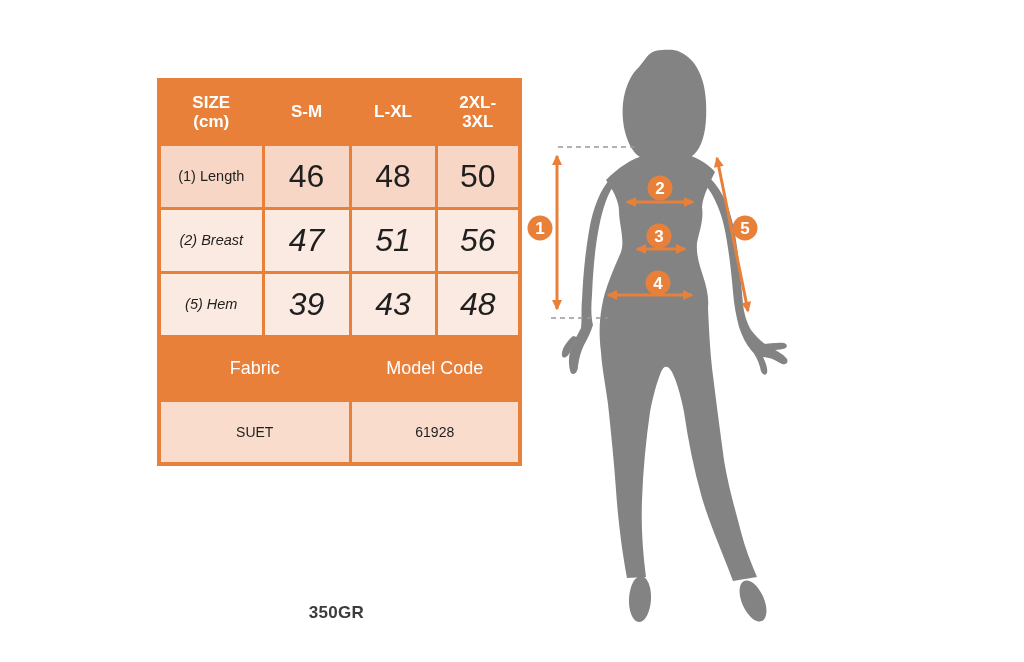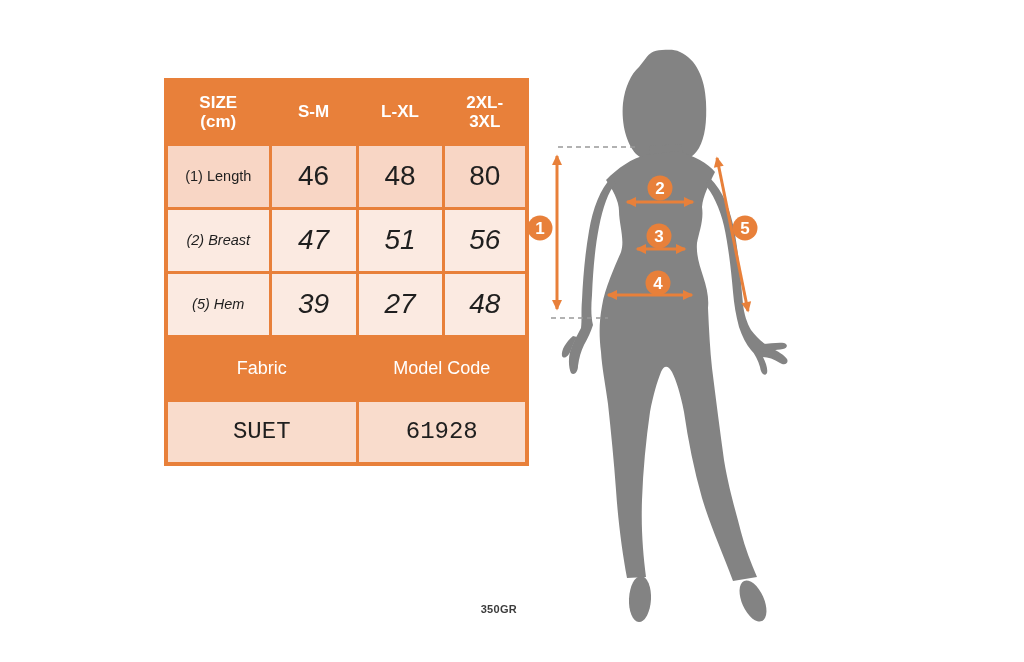--- a/index.html
+++ b/index.html
@@ -6,37 +6,37 @@
     --orange:#E8803A; --row-strong:#F6CFBB; --row-mid:#F8D6C5; --row-light:#FBEAE1;
     --row-value:#F9DCCC; --header-text:#FFFFFF; --cell-text:#1F1F1F;
     --gray-silhouette:#838383; --dash-gray:#999999;
   }
   *{box-sizing:border-box; margin:0; padding:0;}
   html,body{width:1024px; height:662px; background:#fff; overflow:hidden;
     font-family:"Liberation Sans", sans-serif;}
   .stage{position:relative; width:1024px; height:662px; background:#fff;}
 
   
-  table.size{position:absolute; left:164px; top:78px; width:361px;
+  table.size{position:absolute; left:157px; top:78px; width:361px;
     border-collapse:collapse; table-layout:fixed; border:4px solid var(--orange);padding-left:19px;}
   table.size td, table.size th{border:3px solid var(--orange); height:64px;
     text-align:center; vertical-align:middle; padding:0 2px; overflow:hidden;}
   .hdr th{background:var(--orange); color:var(--header-text); font-weight:bold;
     font-size:17px; line-height:1.15;}
   .hdr th .wrapnarrow{display:inline-block; max-width:56px;}
   td.lbl{font-size:14.5px; color:var(--cell-text); line-height:1.25;}
-  td.val{font-size:28px; color:var(--cell-text);}
+  td.val{font-size:32px; color:var(--cell-text);}
   tr.tintA td{background:var(--row-mid);text-align:center;}
   tr.tintB td{background:var(--row-light);font-style:italic;}
   tr.tintC td{background:var(--row-strong);}
   .infohdr th{background:var(--orange); color:var(--header-text); font-weight:normal; font-size:18px;}
-  tr.tintD td{background:var(--row-value); font-size:24px; color:var(--cell-text);font-family:Liberation Mono, monospace;}
+  tr.tintD td{background:var(--row-value); font-size:14px; color:var(--cell-text);}
 
   .footnote{position:absolute; left:156px; top:603px; width:361px;
-    text-align:right; font-size:11px; font-weight:600; color:#3C3C3C; letter-spacing:.3px;}
+    text-align:center; font-size:17px; font-weight:600; color:#3C3C3C; letter-spacing:.3px;}
 
   
   svg.figure{position:absolute; left:0; top:0; width:1024px; height:662px;}
   .sil{fill:var(--gray-silhouette);}
   .arrow{stroke:var(--orange); stroke-width:3; fill:none;}
   .dash{stroke:var(--dash-gray); stroke-width:1.6; stroke-dasharray:5 4; fill:none;}
   .marker-dot{fill:var(--orange);}
   .marker-num{fill:#fff; font-size:17px; font-weight:bold; text-anchor:middle;
     font-family:"Liberation Sans", sans-serif;}
 </style>
@@ -56,32 +56,32 @@
         <tr class="hdr">
       <th><span class="wrapnarrow">SIZE (cm)</span></th>
       <th><span>S-M</span></th>
       <th><span>L-XL</span></th>
       <th><span class="wrapnarrow">2XL-3XL</span></th>
     </tr>
     <tr class="tintA">
       <td class="lbl">(1) Length</td>
       <td class="val">46</td>
       <td class="val">48</td>
-      <td class="val">80</td>
+      <td class="val">50</td>
     </tr>
     <tr class="tintB">
       <td class="lbl">(2) Breast</td>
       <td class="val">47</td>
       <td class="val">51</td>
       <td class="val">56</td>
     </tr>
     <tr class="tintB">
       <td class="lbl">(5) Hem</td>
       <td class="val">39</td>
-      <td class="val">27</td>
+      <td class="val">43</td>
       <td class="val">48</td>
     </tr>
     <tr class="infohdr">
       <th colspan="2">Fabric</th>
       <th colspan="2">Model Code</th>
     </tr>
     <tr class="tintD">
       <td colspan="2">SUET</td>
       <td colspan="2">61928</td>
     </tr>

